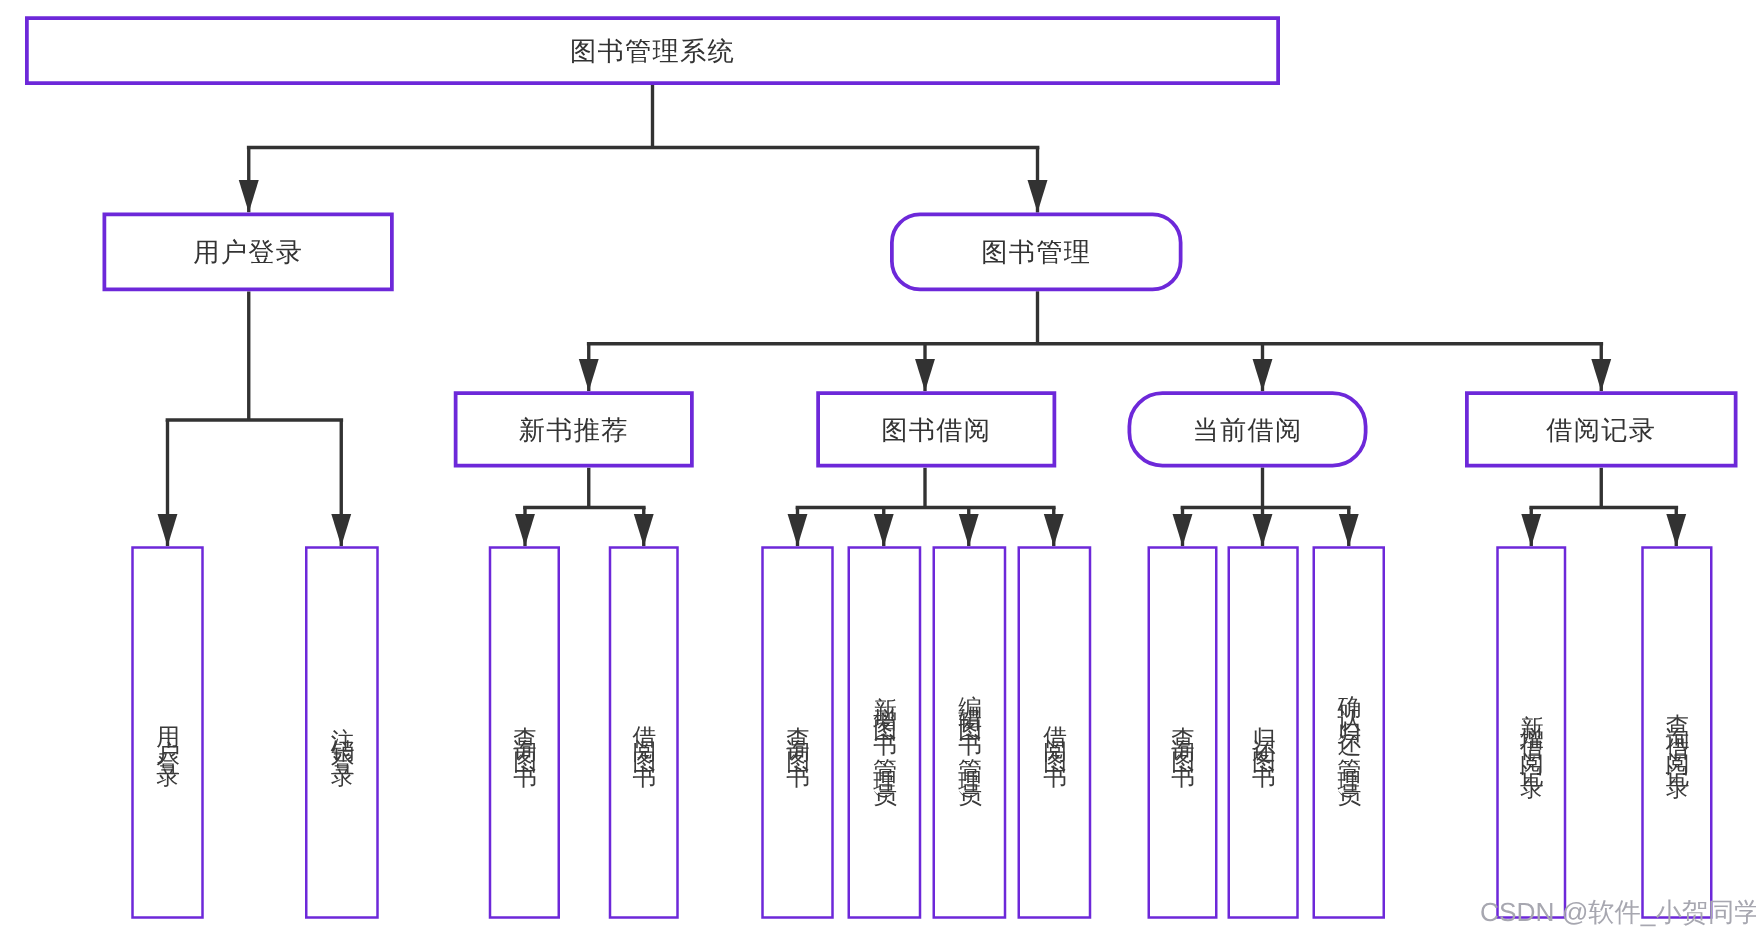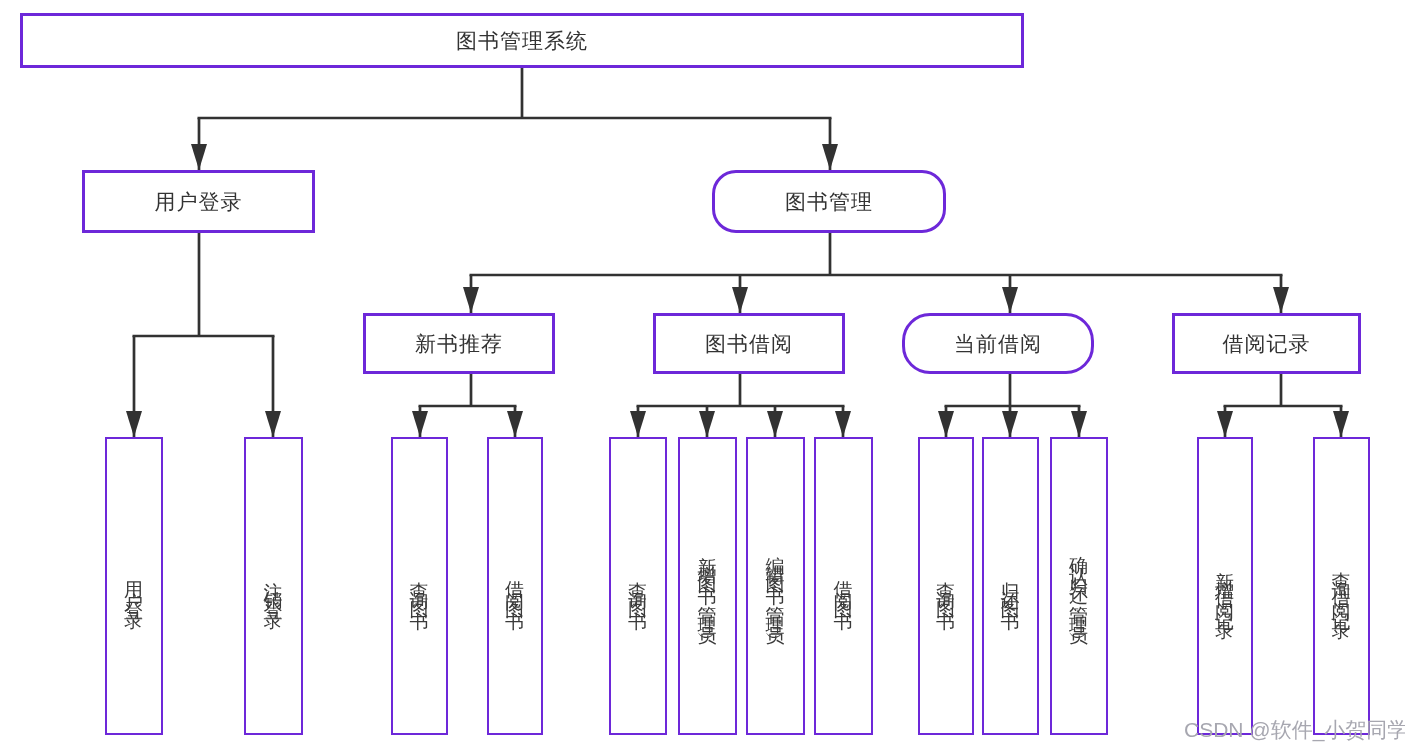--- a/index.html
+++ b/index.html
@@ -37,21 +37,21 @@
     letter-spacing: 1px;
     white-space: nowrap;
   }
   .node-root   { left: 20px;  top: 13px;  width: 1004px; height: 55px; }
   .node-l2a    { left: 82px;  top: 170px; width: 233px;  height: 63px; }
   .node-l2b    { left: 712px; top: 170px; width: 234px;  height: 63px; border-radius: 24px; }
   .node-l3     { top: 313px;  height: 61px; width: 192px; }
   .node-l3a    { left: 363px; }
   .node-l3b    { left: 653px; }
   .node-l3c    { left: 902px; border-radius: 28px; }
-  .node-l3d    { left: 1172px; width: 189px; }
+  .node-l3d    { left: 1172px; width: 218px; }
   .leaf {
     top: 437px;
     height: 298px;
     border-width: 2.7px;
   }
   .leaf .vtext {
     writing-mode: vertical-rl;
     text-orientation: mixed;
     font-size: 19px;
     letter-spacing: 10px;

